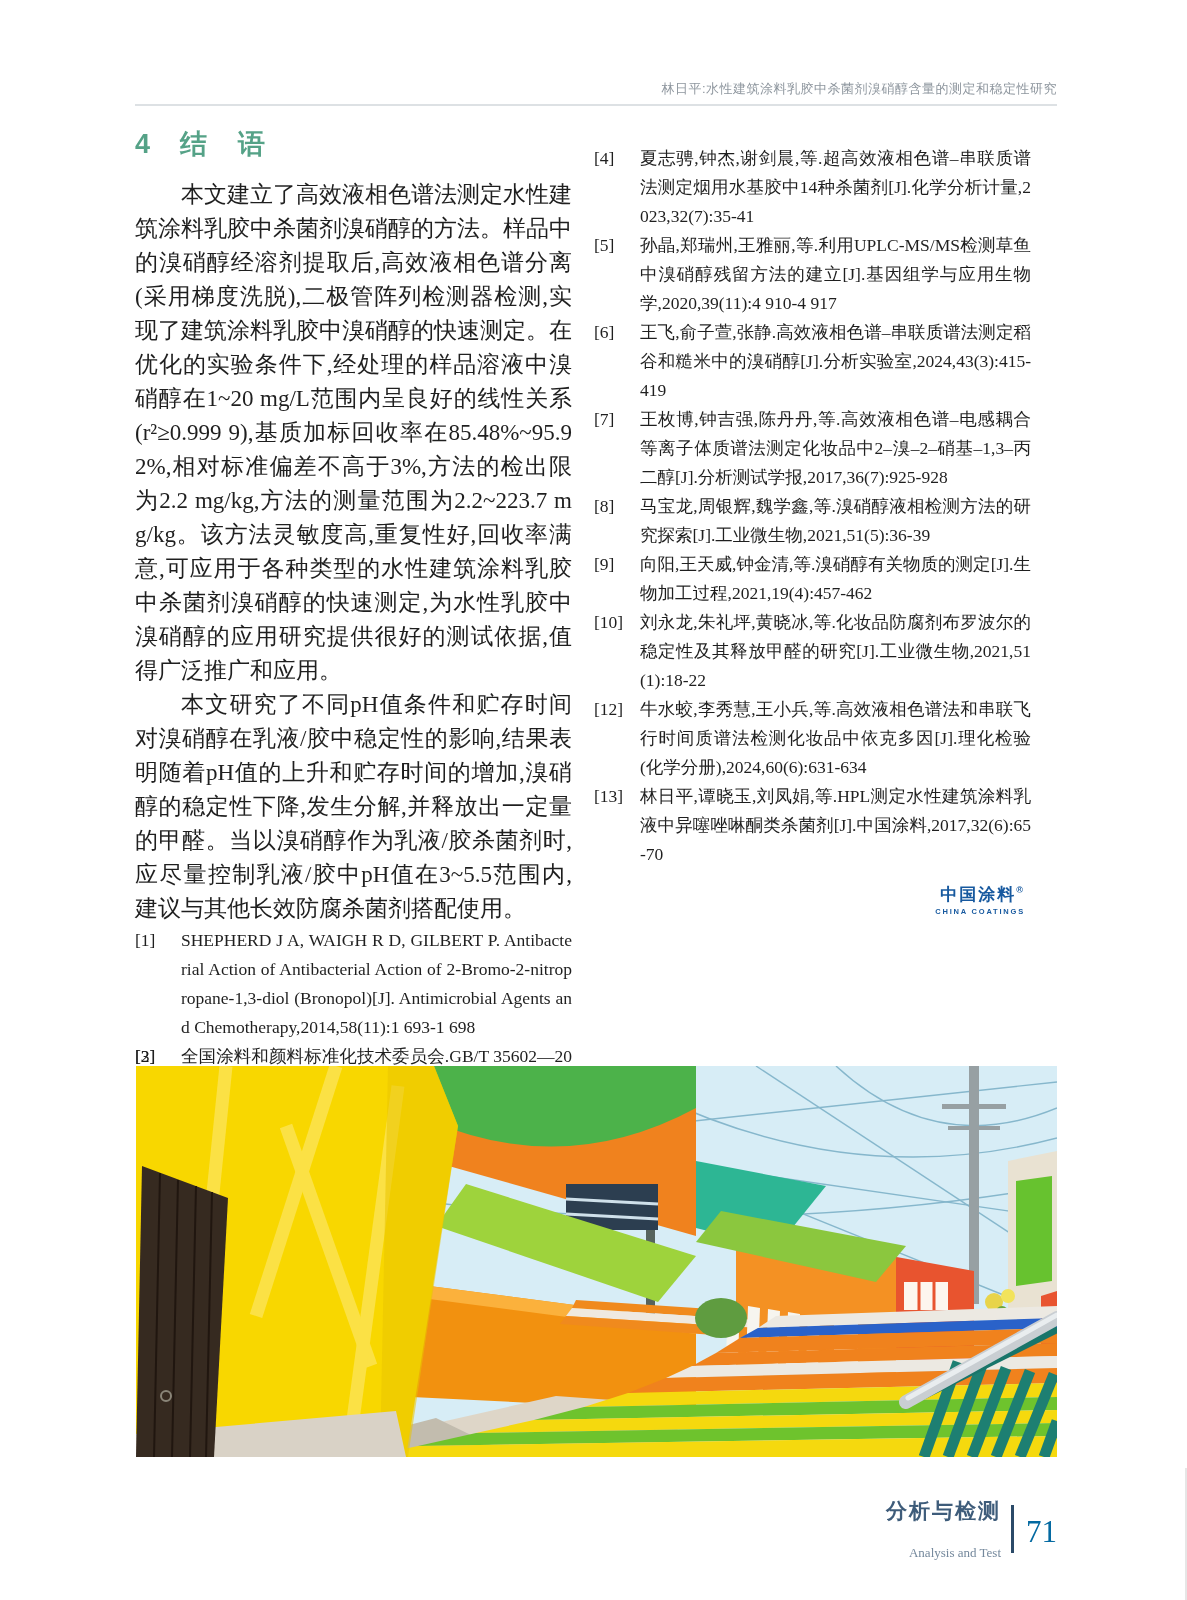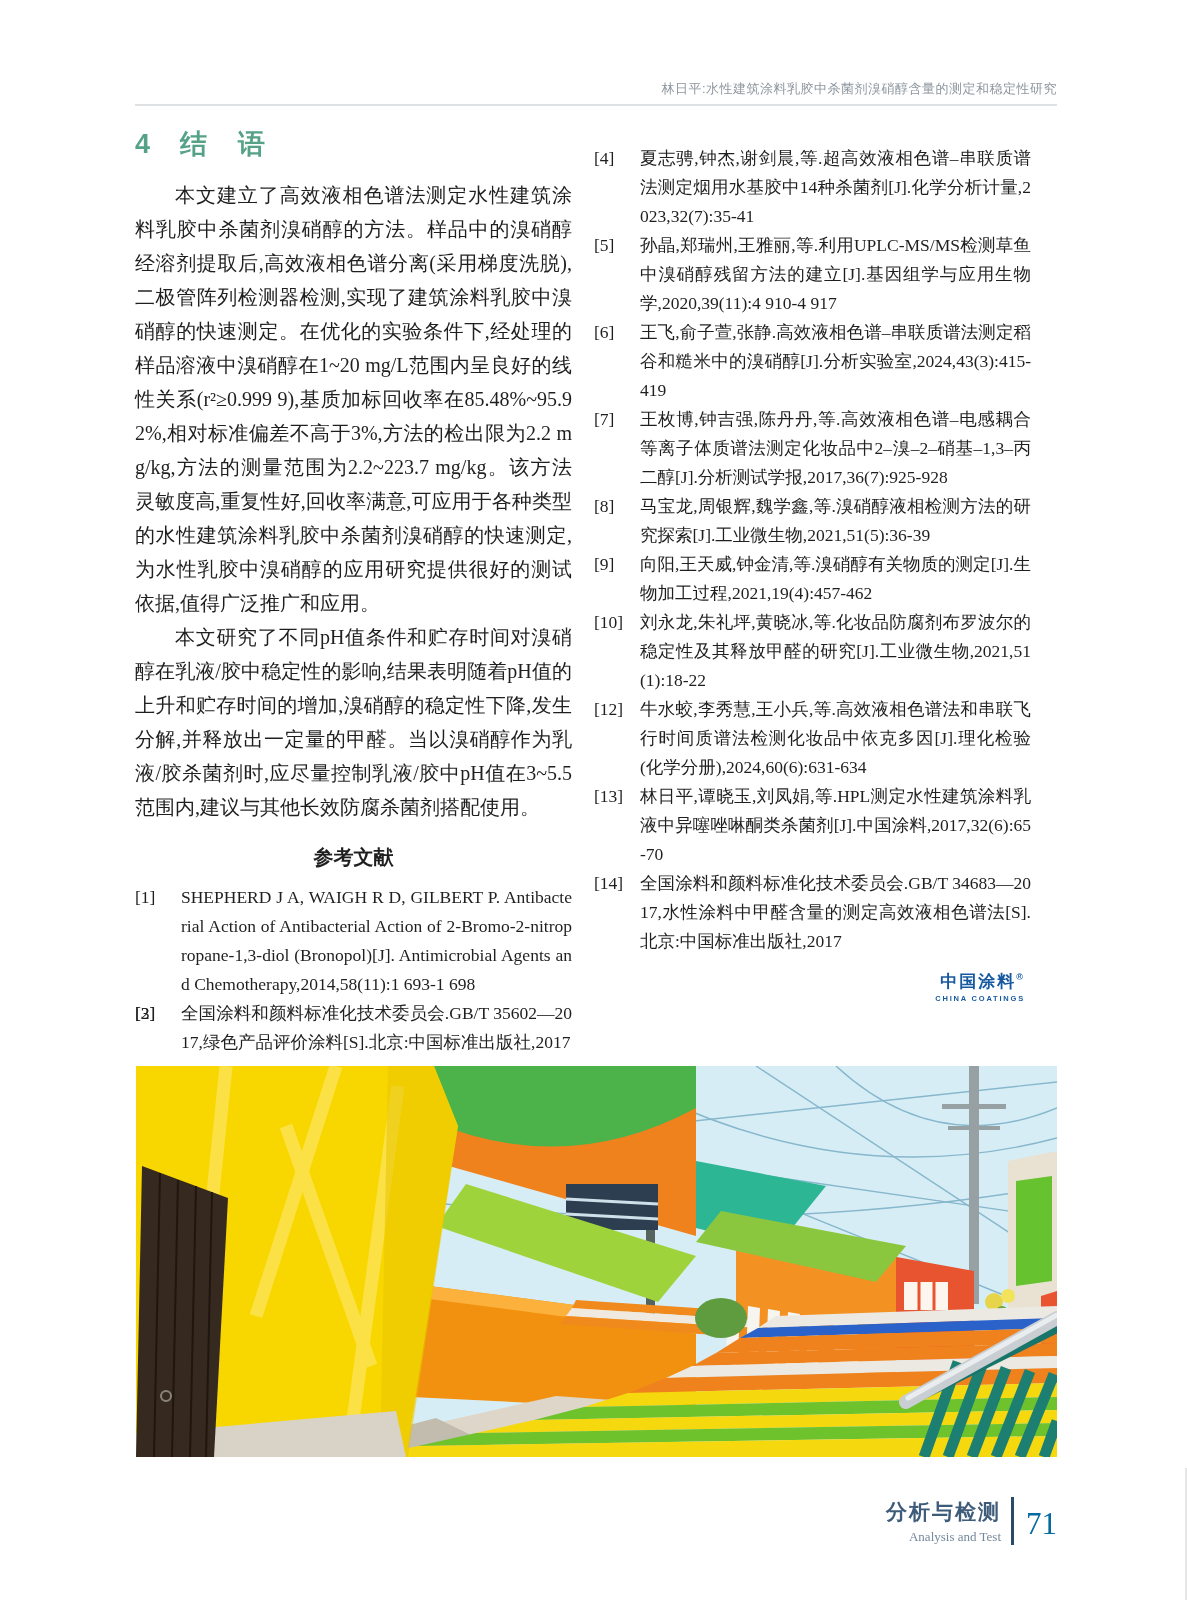--- a/index.html
+++ b/index.html
@@ -20,21 +20,21 @@
     display:grid;grid-template-columns:437px 437px;column-gap:22px;
   }
   .col{width:437px;}
   .sec-heading{
     margin:8px 0 16px 0;
     font-family:"Liberation Sans","DejaVu Sans",sans-serif;
     font-size:27px;font-weight:bold;color:#55a287;letter-spacing:2px;
   }
   .sec-heading .sec-num{margin-right:28px;}
   .para{
-    margin:0;font-size:20px;line-height:34px;text-align:justify;
+    margin:0;font-size:23px;line-height:34px;text-align:justify;
     text-indent:2em;word-break:break-all;
   }
   .refs-heading{
     margin:20px 0 12px 0;text-align:center;font-size:20px;font-weight:bold;
   }
   .ref-list{margin:0;}
   .ref-item{
     position:relative;padding-left:46px;font-size:17.5px;line-height:29px;
     text-align:justify;word-break:break-all;
   }
@@ -50,41 +50,40 @@
   .photo{
     position:absolute;left:136px;top:1066px;width:921px;height:391px;overflow:hidden;
   }
   .photo svg{display:block;}
   
   .footer{
     position:absolute;top:1497px;right:130px;display:flex;align-items:center;justify-content:space-between;
   }
   .footer-text{text-align:right;font-family:"Liberation Sans","DejaVu Sans",sans-serif;}
   .footer-cn{font-size:21px;font-weight:bold;color:#3e5c7a;letter-spacing:2px;}
-  .footer-en{font-size:13px;color:#74889c;font-family:"Liberation Serif","DejaVu Serif",serif;margin-top:3px;}
+  .footer-en{font-size:13px;color:#74889c;font-family:"Liberation Serif","DejaVu Serif",serif;margin-top:20px;}
   .footer-bar{width:3px;height:48px;background:#2b4a68;margin:0 12px 0 10px;}
   .footer-page{font-size:31px;color:#0369a1;font-family:"Liberation Serif","DejaVu Serif",serif;padding-top:6px;}
   .page-edge-line{position:absolute;right:0;top:1468px;width:2px;height:132px;background:#e6e6e6;}
 </style>
 </head>
 <body>
 
 <div class="running-head">林日平:水性建筑涂料乳胶中杀菌剂溴硝醇含量的测定和稳定性研究</div>
 <div class="head-rule"></div>
 
 <div class="content">
 
   <div class="col left-col">
     <div class="sec-heading">
       <span class="sec-num">4</span><span>结　语</span>
     </div>
     <p class="para">本文建立了高效液相色谱法测定水性建筑涂料乳胶中杀菌剂溴硝醇的方法。样品中的溴硝醇经溶剂提取后,高效液相色谱分离(采用梯度洗脱),二极管阵列检测器检测,实现了建筑涂料乳胶中溴硝醇的快速测定。在优化的实验条件下,经处理的样品溶液中溴硝醇在1~20 mg/L范围内呈良好的线性关系(r²≥0.999 9),基质加标回收率在85.48%~95.92%,相对标准偏差不高于3%,方法的检出限为2.2 mg/kg,方法的测量范围为2.2~223.7 mg/kg。该方法灵敏度高,重复性好,回收率满意,可应用于各种类型的水性建筑涂料乳胶中杀菌剂溴硝醇的快速测定,为水性乳胶中溴硝醇的应用研究提供很好的测试依据,值得广泛推广和应用。</p>
     <p class="para">本文研究了不同pH值条件和贮存时间对溴硝醇在乳液/胶中稳定性的影响,结果表明随着pH值的上升和贮存时间的增加,溴硝醇的稳定性下降,发生分解,并释放出一定量的甲醛。当以溴硝醇作为乳液/胶杀菌剂时,应尽量控制乳液/胶中pH值在3~5.5范围内,建议与其他长效防腐杀菌剂搭配使用。</p>
 
-    <div class="refs-heading">参考文献</div>
 
     <div class="ref-list">
 
         <div class="ref-item">
           <span class="ref-num">[1]</span>
           <span class="ref-text">SHEPHERD J A, WAIGH R D, GILBERT P. Antibacterial Action of Antibacterial Action of 2-Bromo-2-nitropropane-1,3-diol (Bronopol)[J]. Antimicrobial Agents and Chemotherapy,2014,58(11):1 693-1 698</span>
         </div>
 
         <div class="ref-item">
           <span class="ref-num">[2]</span>
@@ -139,24 +138,20 @@
         <div class="ref-item">
           <span class="ref-num">[12]</span>
           <span class="ref-text">牛水蛟,李秀慧,王小兵,等.高效液相色谱法和串联飞行时间质谱法检测化妆品中依克多因[J].理化检验(化学分册),2024,60(6):631-634</span>
         </div>
 
         <div class="ref-item">
           <span class="ref-num">[13]</span>
           <span class="ref-text">林日平,谭晓玉,刘凤娟,等.HPL测定水性建筑涂料乳液中异噻唑啉酮类杀菌剂[J].中国涂料,2017,32(6):65-70</span>
         </div>
 
-        <div class="ref-item">
-          <span class="ref-num">[14]</span>
-          <span class="ref-text">全国涂料和颜料标准化技术委员会.GB/T 34683—2017,水性涂料中甲醛含量的测定高效液相色谱法[S].北京:中国标准出版社,2017</span>
-        </div>
       </div>
 
     <div class="coatings-logo">
       <div class="logo-cn"><span>中国涂料</span><span class="logo-reg">®</span></div>
       <div class="logo-en">CHINA COATINGS</div>
     </div>
   </div>
 </div>
 
 <div class="photo">

